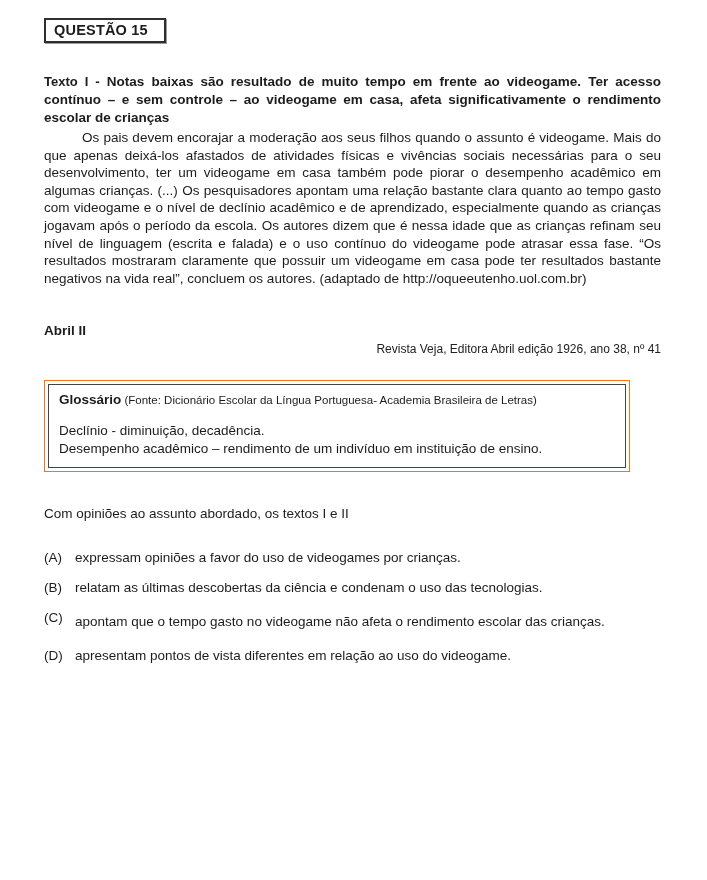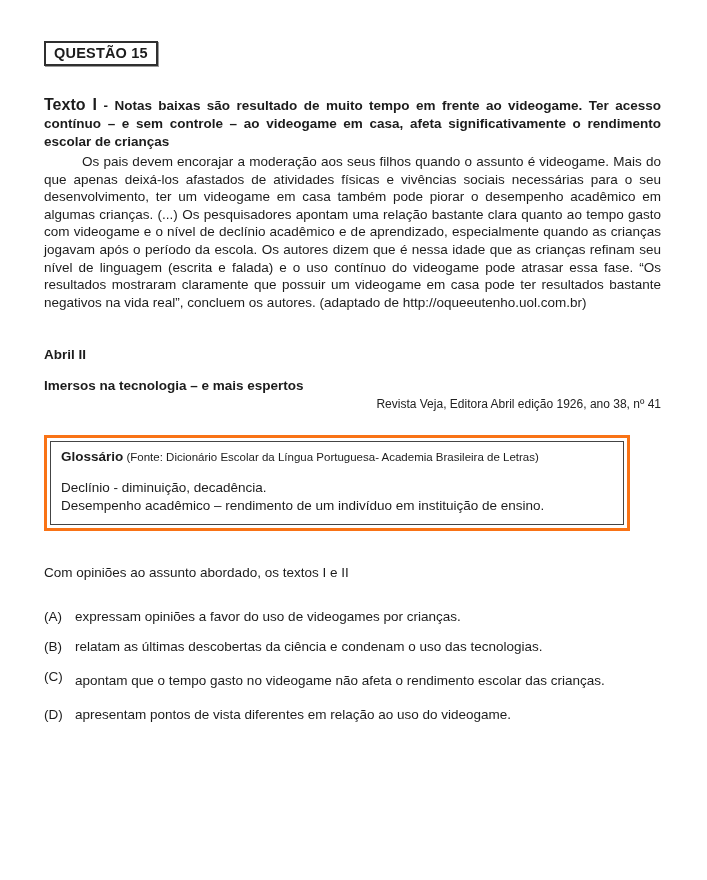--- a/index.html
+++ b/index.html
@@ -16,34 +16,33 @@
     position: relative;
     width: 707px;
     height: 880px;
     padding: 18px 46px 10px 44px;
     overflow: hidden;
   }
   .qbox {
     display: inline-block;
     border: 2px solid #2f2f2f;
     box-shadow: 1px 1px 0 #9a9a9a;
-    padding: 2px 8px 3px 8px;
+    padding: 2px 16px 3px 8px;
     font-size: 14.5px;
     font-weight: bold;
     letter-spacing: 0.2px;
-    margin-top: 23px;
   }
   .texto1-title {
     margin-top: 30px;
     font-weight: bold;
     font-size: 13.5px;
     line-height: 18px;
     text-align: justify;
   }
-  .texto1-title .t-label { font-size: 16px; }
+  .texto1-title .t-label { font-size: 13px; }
   .body-par {
     margin-top: 2px;
     font-size: 13.5px;
     line-height: 17.6px;
     text-align: justify;
   }
   .body-par.indent { text-indent: 38px; }
   .texto2-label {
     margin-top: 36px;
     font-weight: bold;
@@ -62,21 +61,21 @@
   }
   .source-line {
     margin-top: 4px;
     font-size: 12px;
     text-align: right;
     color: #222;
   }
   .glossary-outer {
     margin-top: 24px;
     width: 586px;
-    border: 3px solid #f97316;
+    border: 1px solid #f97316;
     padding: 3px;
   }
   .glossary-inner {
     border: 1px solid #444;
     padding: 7px 10px 10px 10px;
   }
   .glossary-header {
     font-size: 11.5px;
     line-height: 16px;
   }
@@ -122,21 +121,20 @@
   </div>
 
   <div class="texto1-title">
     <span class="t-label">Texto I</span><span> - Notas baixas são resultado de muito tempo em frente ao videogame. Ter acesso contínuo  – e sem controle – ao videogame em casa, afeta significativamente o rendimento escolar de crianças</span>
   </div>
 
   <div class="body-par indent">Os pais devem encorajar a moderação aos seus filhos quando o assunto é videogame. Mais do que apenas deixá-los afastados de atividades físicas e vivências sociais necessárias para o seu desenvolvimento, ter um videogame em casa também pode piorar o desempenho acadêmico em algumas crianças. (...)  Os pesquisadores apontam uma relação bastante clara quanto ao tempo gasto com videogame e o nível de declínio acadêmico e de aprendizado, especialmente quando as crianças jogavam após o período da escola. Os autores dizem que é nessa idade que as crianças refinam seu nível de linguagem (escrita e falada) e o uso contínuo do videogame pode atrasar essa fase. “Os resultados mostraram claramente que possuir um videogame em casa pode ter resultados bastante negativos na vida real”, concluem os autores. (adaptado de http://oqueeutenho.uol.com.br)</div>
 
   <div class="texto2-label">Abril II</div>
 
-  <div class="texto2-subtitle">Imersos na tecnologia – e mais espertos</div>
 
 
   <div class="source-line">Revista Veja, Editora Abril edição 1926, ano 38, nº 41</div>
 
   <div class="glossary-outer">
     <div class="glossary-inner">
       <div class="glossary-header">
         <span class="g-title">Glossário</span><span> (Fonte: Dicionário Escolar da Língua Portuguesa- Academia Brasileira de Letras)</span>
       </div>
       <div class="glossary-entries">

